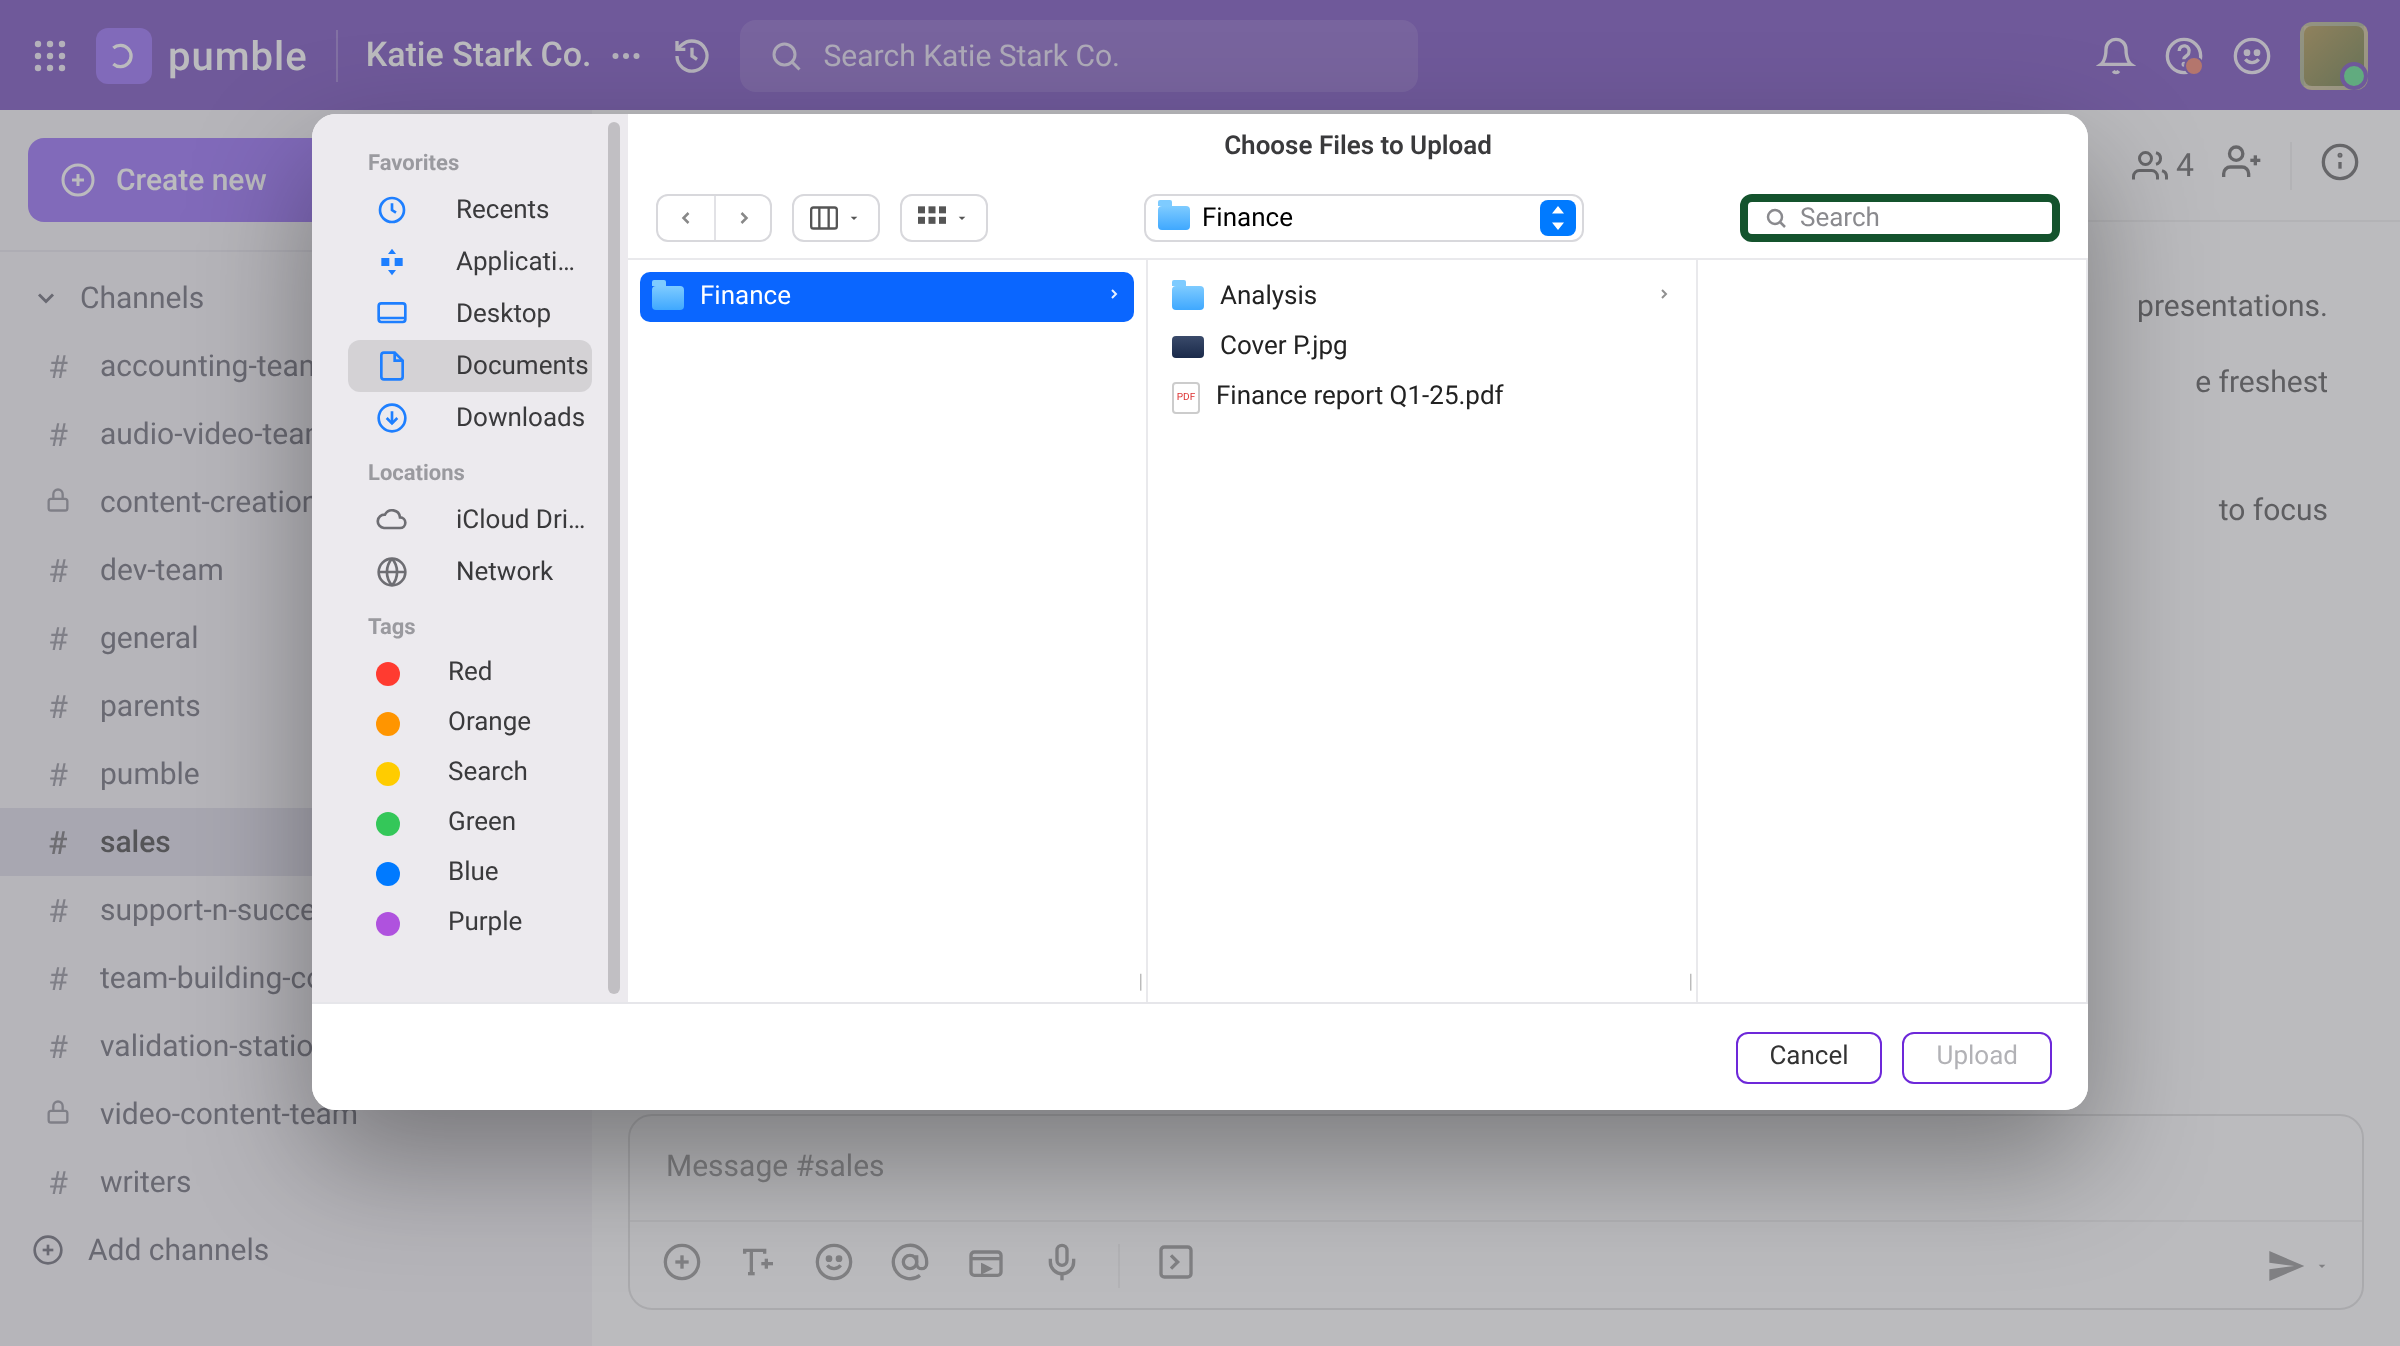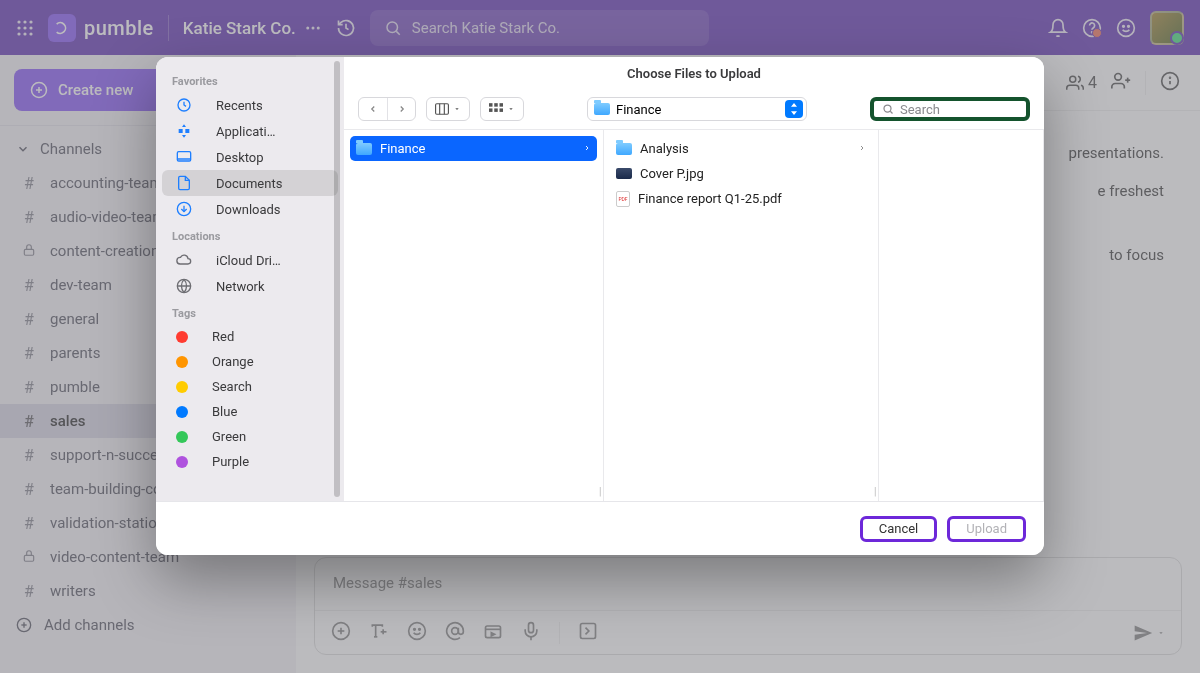--- a/index.html
+++ b/index.html
@@ -48,21 +48,21 @@
 
     
     .dim { position: absolute; inset: 0; background: rgba(120,120,125,.5); }
 
     
     .picker { position: absolute; top: 57px; left: 156px; width: 888px; height: 498px; border-radius: 12px; background: #fff; box-shadow: 0 25px 60px rgba(0,0,0,.35); display: flex; flex-direction: column; overflow: hidden; }
 
     .picker-top { display: flex; flex: 1; min-height: 0; }
 
     
-    .p-side { width: 188px; background: #eceaee; padding: 10px 0 4px; overflow: hidden; position:relative;}
+    .p-side { width: 158px; background: #eceaee; padding: 10px 12px 4px; overflow: hidden; position:relative;}
     .p-side::after{content:"";position:absolute;right:4px;top:4px;bottom:4px;width:6px;border-radius:3px;background:rgba(0,0,0,.18);}
     .p-group-title { font-size: 11px; font-weight: 700; color: #9a9a9f; padding: 8px 16px 4px; }
     .p-item { display: flex; align-items: center; gap: 24px; padding: 5px 14px; font-size: 13px; color: #3a3a3c; border-radius: 6px; margin: 0 6px; white-space: nowrap; overflow: hidden; text-overflow: ellipsis;}
     .p-item.selected { background: rgba(0,0,0,.10); }
     .p-item svg, .p-item .tag-dot { flex-shrink: 0; }
     .tag-dot { width: 12px; height: 12px; border-radius: 50%; }
 
     
     .p-main { flex: 1; display: flex; flex-direction: column; background: #fff; min-width:0;}
     .p-title { height: 32px; display: flex; align-items: center; justify-content: center; font-size: 13px; font-weight: 600; color: #3a3a3c; }
@@ -86,21 +86,21 @@
     .col-item.selected { background: #0A66FF; color: #fff; border-radius: 5px; margin: 0 6px; padding: 4px 6px;}
     .col-item .chev { margin-left: auto; opacity: .5; }
     .col-item.selected .chev { opacity: .9; }
     .foldr-ic { width:16px; height:12px; border-radius:2px; background:linear-gradient(#7ecbff,#3fa8ff); position:relative;}
     .foldr-ic::before{content:"";position:absolute;top:-3px;left:0;width:7px;height:3px;border-radius:1px 1px 0 0;background:#7ecbff;}
     .img-ic{width:16px;height:11px;border-radius:2px;background:linear-gradient(#3a4a6a,#1a2a4a);}
     .pdf-ic{width:14px;height:16px;border-radius:2px;background:#fff;border:1px solid #ccc;display:flex;align-items:center;justify-content:center;font-size:5px;color:#d33;}
     .col-grip{position:absolute;right:-3px;bottom:4px;color:#bbb;font-size:10px;letter-spacing:1px;}
 
     .p-footer { height: 54px; border-top: 1px solid #e6e6ea; display: flex; align-items: center; justify-content: flex-end; gap: 10px; padding: 0 18px; background:#fff;}
-    .p-btn { height: 26px; padding: 0 16px; border-radius: 6px; border: 3px solid #6d28d9; background: #fff; font-size: 13px; color: #333; }
+    .p-btn { height: 26px; padding: 0 16px; border-radius: 6px; border: 1px solid #6d28d9; background: #fff; font-size: 13px; color: #333; }
     .p-btn.disabled { color: #b2b2b6; }
     .notif-dot{position:relative;}
     .notif-dot::after{content:"";position:absolute;right:0;bottom:0;width:8px;height:8px;border-radius:50%;background:#ff7b54;border:1px solid #673AB7;}
   </style>
 </head>
 <body>
 
 <div class="app-wrap">
 
   <div class="hdr">
@@ -417,26 +417,26 @@
         </div>
         <div class="p-item">
           <span class="tag-dot" style="background:#ff9500"></span>
           <span>Orange</span>
         </div>
         <div class="p-item">
           <span class="tag-dot" style="background:#ffcc00"></span>
           <span>Search</span>
         </div>
         <div class="p-item">
+          <span class="tag-dot" style="background:#34c759"></span>
+          <span>Green</span>
+        </div>
+        <div class="p-item">
           <span class="tag-dot" style="background:#007aff"></span>
           <span>Blue</span>
-        </div>
-        <div class="p-item">
-          <span class="tag-dot" style="background:#34c759"></span>
-          <span>Green</span>
         </div>
         <div class="p-item">
           <span class="tag-dot" style="background:#af52de"></span>
           <span>Purple</span>
         </div>
       </div>
 
     <div class="p-main">
       <div class="p-title">Choose Files to Upload</div>
       <div class="p-toolbar">

